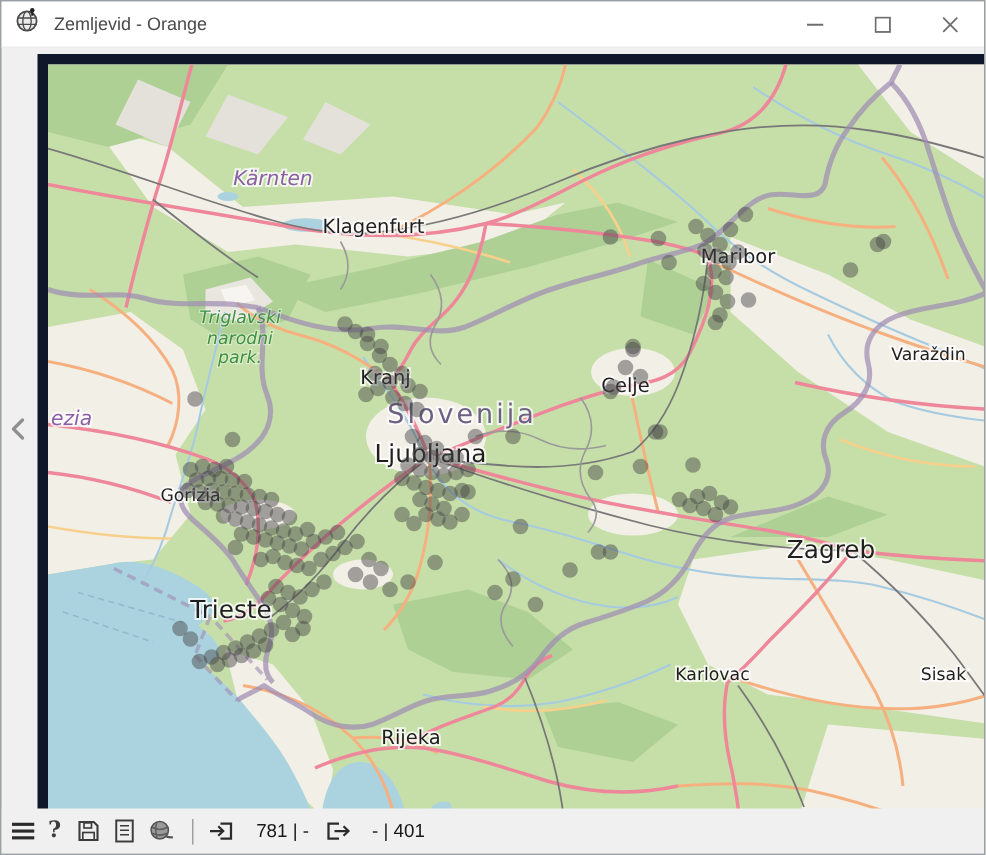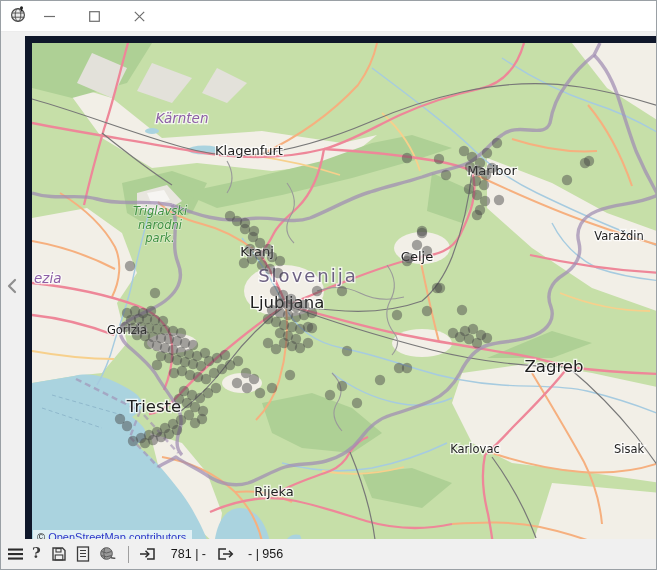--- a/index.html
+++ b/index.html
@@ -37,20 +37,21 @@
     <span class="title-icon">
       <svg width="17" height="17" viewBox="0 0 17 17">
         <circle cx="8" cy="9" r="6.4" fill="#ececec" stroke="#4a4a4a" stroke-width="1.2"></circle>
         <ellipse cx="8" cy="9" rx="2.8" ry="6.4" fill="none" stroke="#4a4a4a" stroke-width="0.9"></ellipse>
         <line x1="1.8" y1="7" x2="14.2" y2="7" stroke="#4a4a4a" stroke-width="0.9"></line>
         <line x1="1.8" y1="11.2" x2="14.2" y2="11.2" stroke="#4a4a4a" stroke-width="0.9"></line>
         <line x1="11.5" y1="5.5" x2="11.5" y2="1.5" stroke="#222" stroke-width="1.4"></line>
         <circle cx="11.5" cy="1.8" r="1.5" fill="#222"></circle>
       </svg>
     </span>
+    <span class="title-text">Zemljevid - Orange</span>
     <div class="win-btns">
       <div class="win-btn">
         <svg width="11" height="11" viewBox="0 0 11 11">
             <line x1="0" y1="5.5" x2="11" y2="5.5" stroke="#6e6e6e" stroke-width="1.2"></line>
           </svg>
       </div>
       <div class="win-btn">
         <svg width="11" height="11" viewBox="0 0 11 11">
             <rect x="0.7" y="0.7" width="9.6" height="9.6" fill="none" stroke="#6e6e6e" stroke-width="1.2"></rect>
           </svg>
@@ -398,24 +399,20 @@
           <circle cx="441" cy="286" r="5.2" fill="#474747" fill-opacity="0.47"></circle>
           <circle cx="449" cy="292" r="5.2" fill="#474747" fill-opacity="0.47"></circle>
           <circle cx="437" cy="296" r="5.2" fill="#474747" fill-opacity="0.47"></circle>
           <circle cx="445" cy="300" r="5.2" fill="#474747" fill-opacity="0.47"></circle>
           <circle cx="428" cy="294" r="5.2" fill="#474747" fill-opacity="0.47"></circle>
           <circle cx="455" cy="295" r="5.2" fill="#474747" fill-opacity="0.47"></circle>
           <circle cx="421" cy="290" r="5.2" fill="#474747" fill-opacity="0.47"></circle>
         </g>
     </svg>
 
-    <div class="attrib">
-      <span>©</span>
-      <a>OpenStreetMap contributors</a>
-    </div>
   </div>
 
   <div class="statusbar">
     <span class="sb-icon">
       <svg width="15" height="14" viewBox="0 0 15 14">
         <rect x="0" y="1.5" width="15" height="2.1" fill="#2b2b2b"></rect>
         <rect x="0" y="6" width="15" height="2.1" fill="#2b2b2b"></rect>
         <rect x="0" y="10.5" width="15" height="2.1" fill="#2b2b2b"></rect>
       </svg>
     </span>
@@ -451,16 +448,16 @@
       </svg>
     </span>
     <span class="sb-text">781 | -</span>
     <span class="sb-icon">
       <svg width="18" height="16" viewBox="0 0 18 16">
         <path d="M10,3 H3 V13 H10" fill="none" stroke="#2b2b2b" stroke-width="1.5"></path>
         <line x1="7" y1="8" x2="16" y2="8" stroke="#2b2b2b" stroke-width="1.5"></line>
         <path d="M13,4.8 L16.3,8 L13,11.2" fill="none" stroke="#2b2b2b" stroke-width="1.5"></path>
       </svg>
     </span>
-    <span class="sb-text">- | 956</span>
+    <span class="sb-text">- | 401</span>
   </div>
 
 </div>
 
 </body></html>

